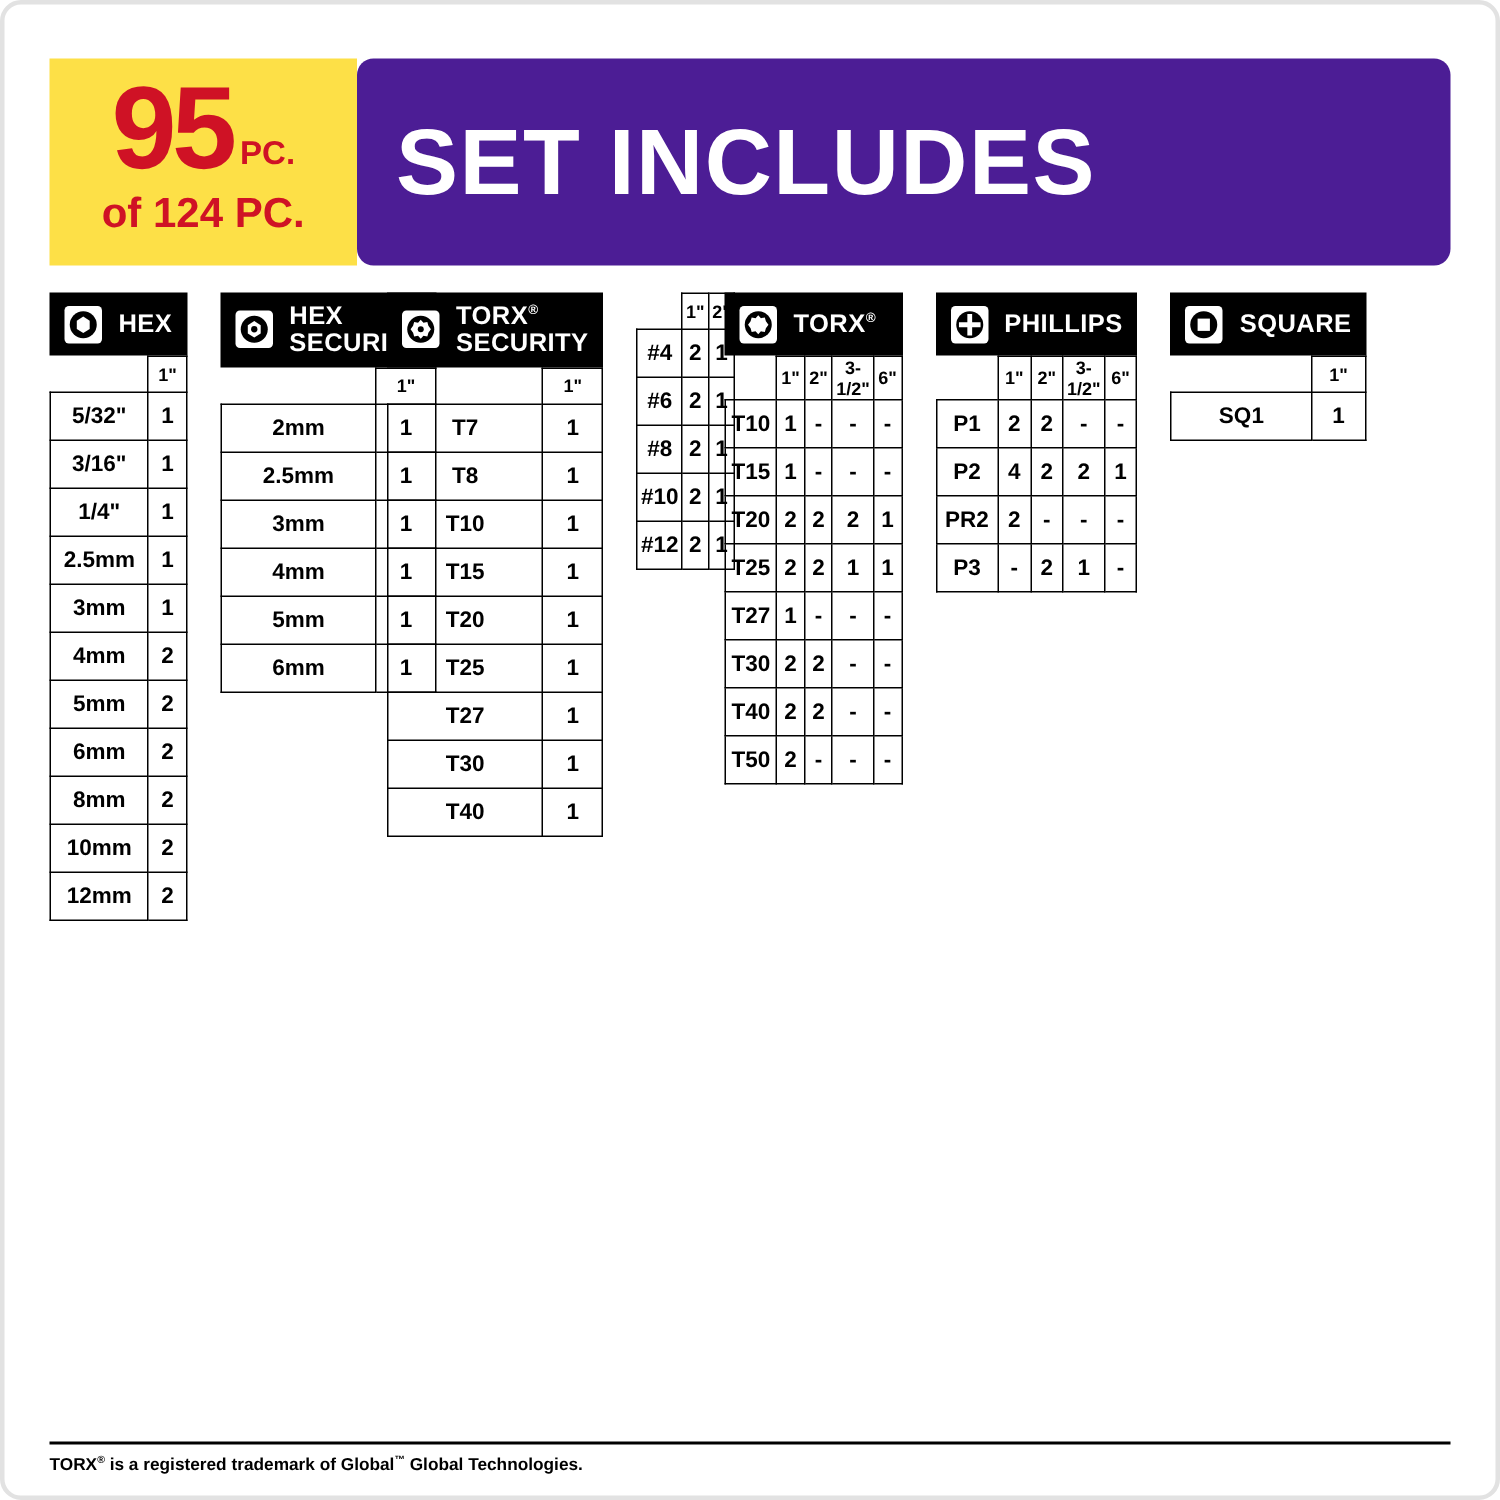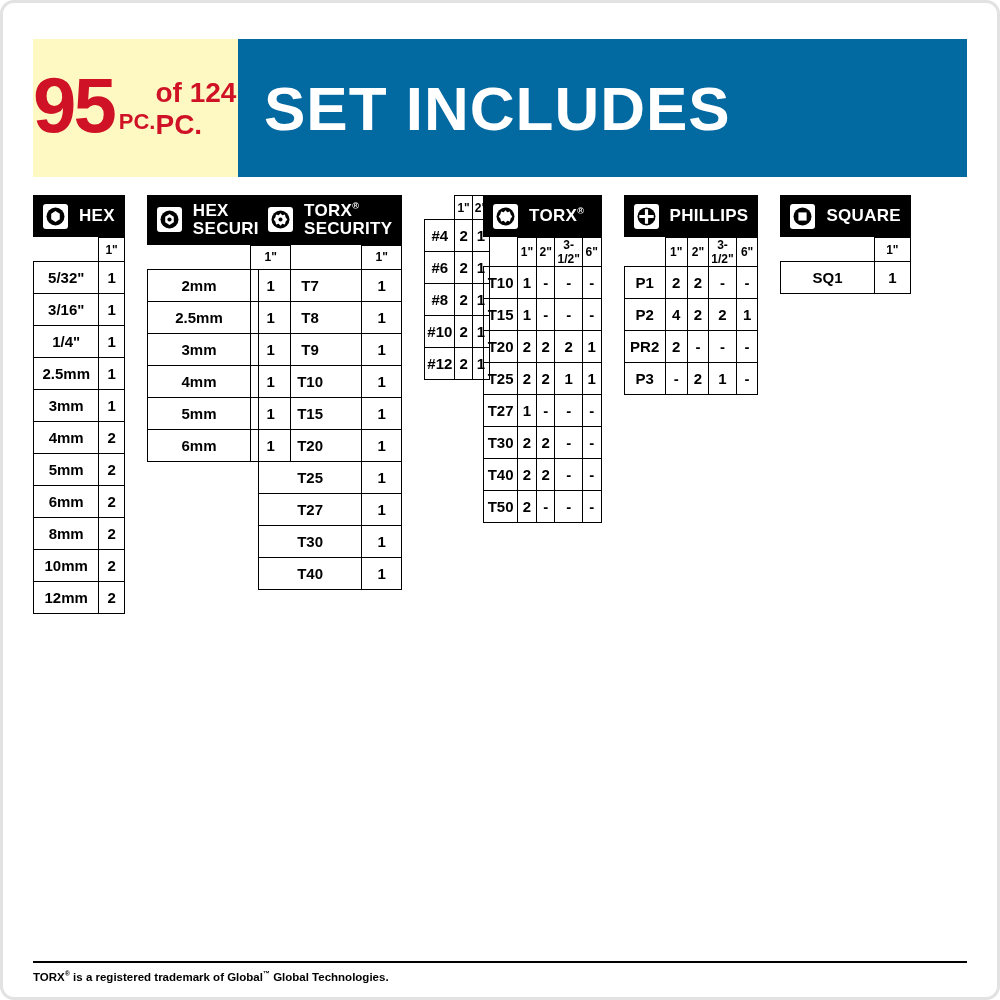--- a/index.html
+++ b/index.html
@@ -22,24 +22,24 @@
   
   .header {
     display: flex;
     align-items: stretch;
     height: 138px;
     margin: 36px 30px 0 30px;
   }
   .header-left {
     width: 205px;
     display: flex;
-    flex-direction: row;
+    flex-direction: column;
     justify-content: center;
     align-items: center;
-    background: #fef9c3;
+    background: #fde047;
     padding-bottom: 6px;
   }
   .count-row {
     display: flex;
     align-items: flex-end;
     color: #cf1225;
   }
   .count-num {
     font-size: 78px;
     font-weight: bold;
@@ -55,25 +55,26 @@
     padding-bottom: 5px;
   }
   .count-of {
     color: #cf1225;
     font-size: 28px;
     font-weight: bold;
     margin-top: 8px;
   }
   .header-right {
     flex: 1;
-    background: #0369a1;
+    background: #4c1d95;
     color: #fff;
     display: flex;
     align-items: center;
     padding-left: 26px;
+    border-radius: 11px;
   }
   .header-title {
     font-size: 62px;
     font-weight: bold;
     letter-spacing: 1px;
     font-family: "Liberation Sans", sans-serif;
   }
 
   
   .columns {
@@ -315,24 +316,20 @@
           <tbody>
             <tr>
                 <td class="lbl">T7</td>
                 <td class="val">1</td>
               </tr>
             <tr>
                 <td class="lbl">T8</td>
                 <td class="val">1</td>
               </tr>
             <tr>
-                <td class="lbl">T9</td>
-                <td class="val">1</td>
-              </tr>
-            <tr>
                 <td class="lbl">T10</td>
                 <td class="val">1</td>
               </tr>
             <tr>
                 <td class="lbl">T15</td>
                 <td class="val">1</td>
               </tr>
             <tr>
                 <td class="lbl">T20</td>
                 <td class="val">1</td>

